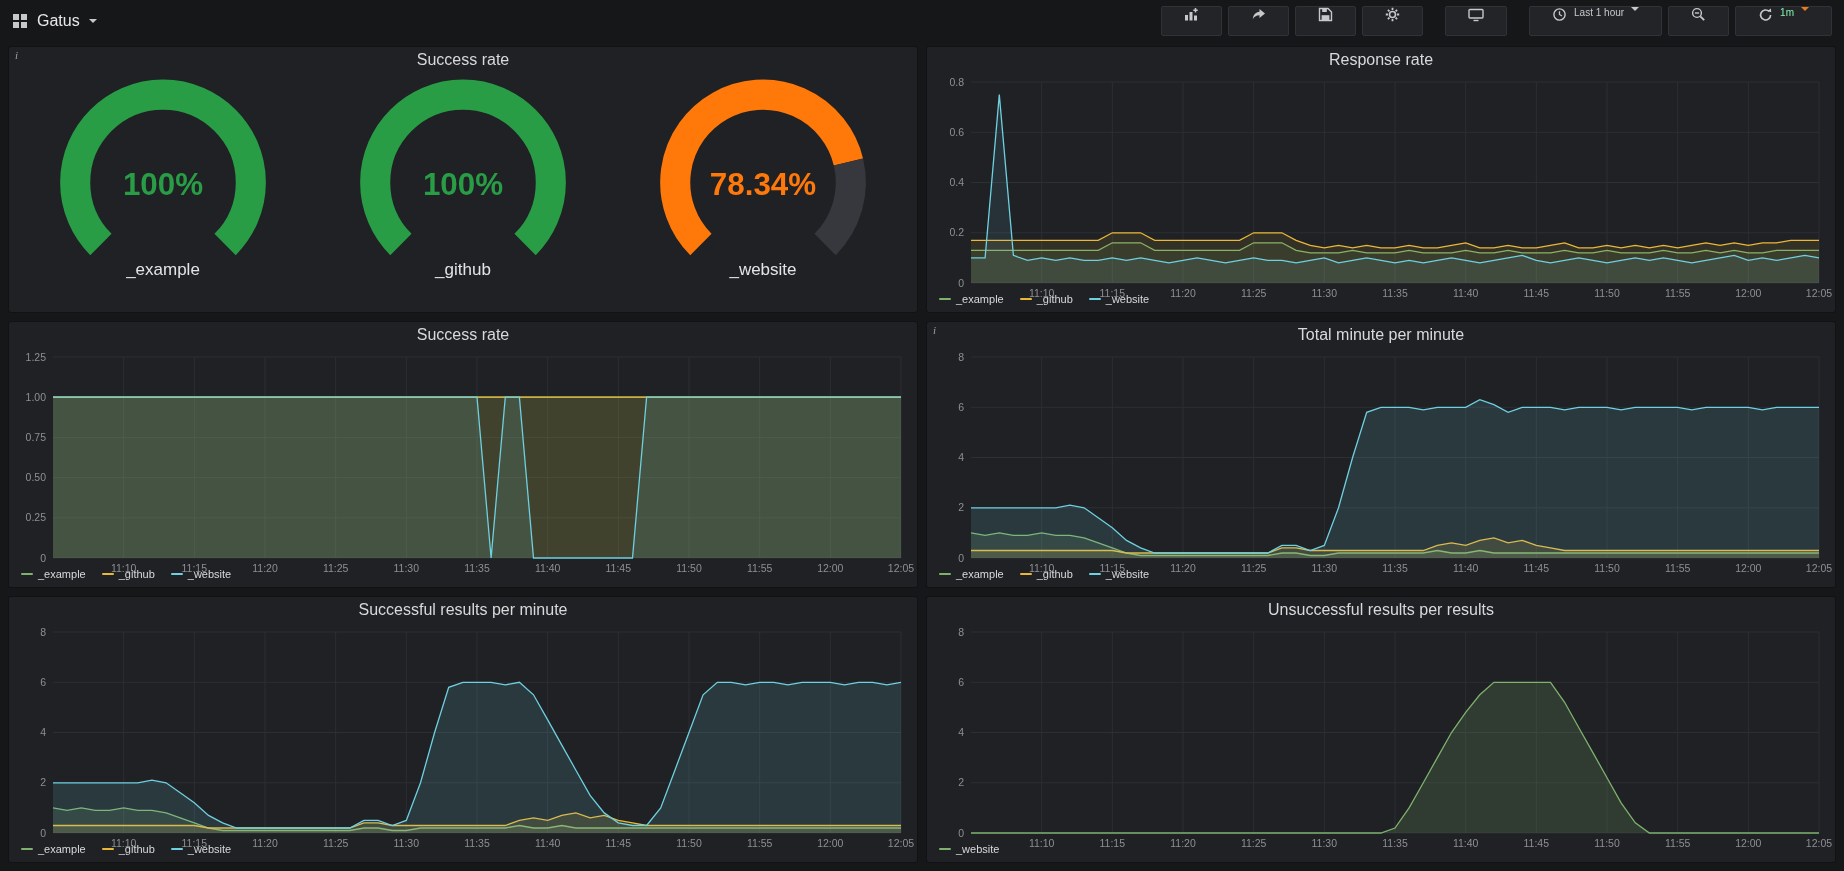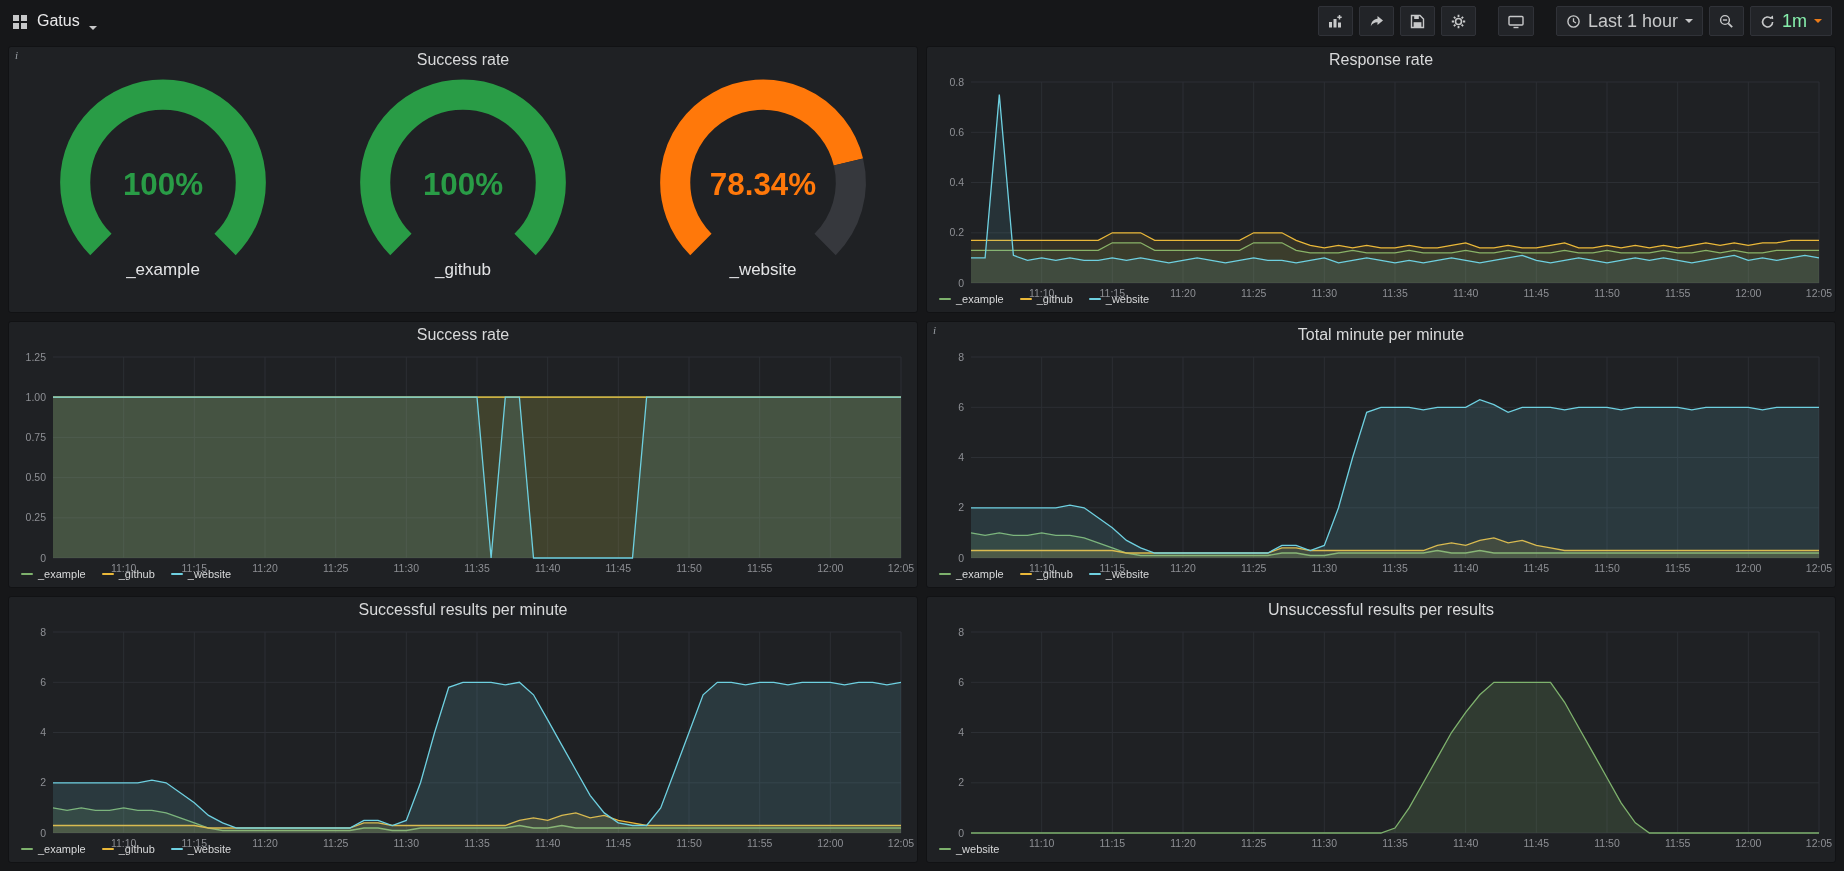--- a/index.html
+++ b/index.html
@@ -1,26 +1,26 @@
 <!DOCTYPE html>
 <html><head>
 <meta charset="utf-8">
 <style>
   *{box-sizing:border-box;margin:0;padding:0}
   html,body{width:1844px;height:871px}
   body{background:#161719;font-family:"Liberation Sans",sans-serif;color:#d8d9da;overflow:hidden}
 
   
   .navbar{height:42px;display:flex;align-items:center;justify-content:space-between;padding:0 12px}
-  .nav-left{display:flex;align-items:flex-end;gap:9px}
+  .nav-left{display:flex;align-items:center;gap:9px}
   .brand{font-size:16px;font-weight:500;color:#e9e9ea;cursor:pointer}
   .nav-right{display:flex;align-items:center;gap:6px}
   .nav-gap{width:10px}
-  .nav-btn{display:flex;align-items:center;gap:7px;height:30px;padding:0 9px;background:#222428;
-           border:1px solid #303238;border-radius:2px;color:#c7c8c9;font-size:18px;cursor:pointer}
+  .nav-btn{display:flex;align-items:flex-start;gap:7px;height:30px;padding:0 22px;background:#222428;
+           border:1px solid #303238;border-radius:2px;color:#c7c8c9;font-size:10px;cursor:pointer}
   .caret{width:0;height:0;border-left:4px solid transparent;border-right:4px solid transparent;
          border-top:4px solid #c7c8c9;display:inline-block}
   .caret.orange-caret{border-top-color:#eb7b18}
   .orange{color:#86efac}
   .icon{display:inline-flex;align-items:center;justify-content:center}
 
   
   .dashboard{display:grid;grid-template-columns:1fr 1fr;grid-template-rows:repeat(3,1fr);
              gap:8px;padding:4px 8px 8px;height:829px}
   .panel{background:#1f2124;border:1px solid #111214;border-radius:3px;display:flex;flex-direction:column;

